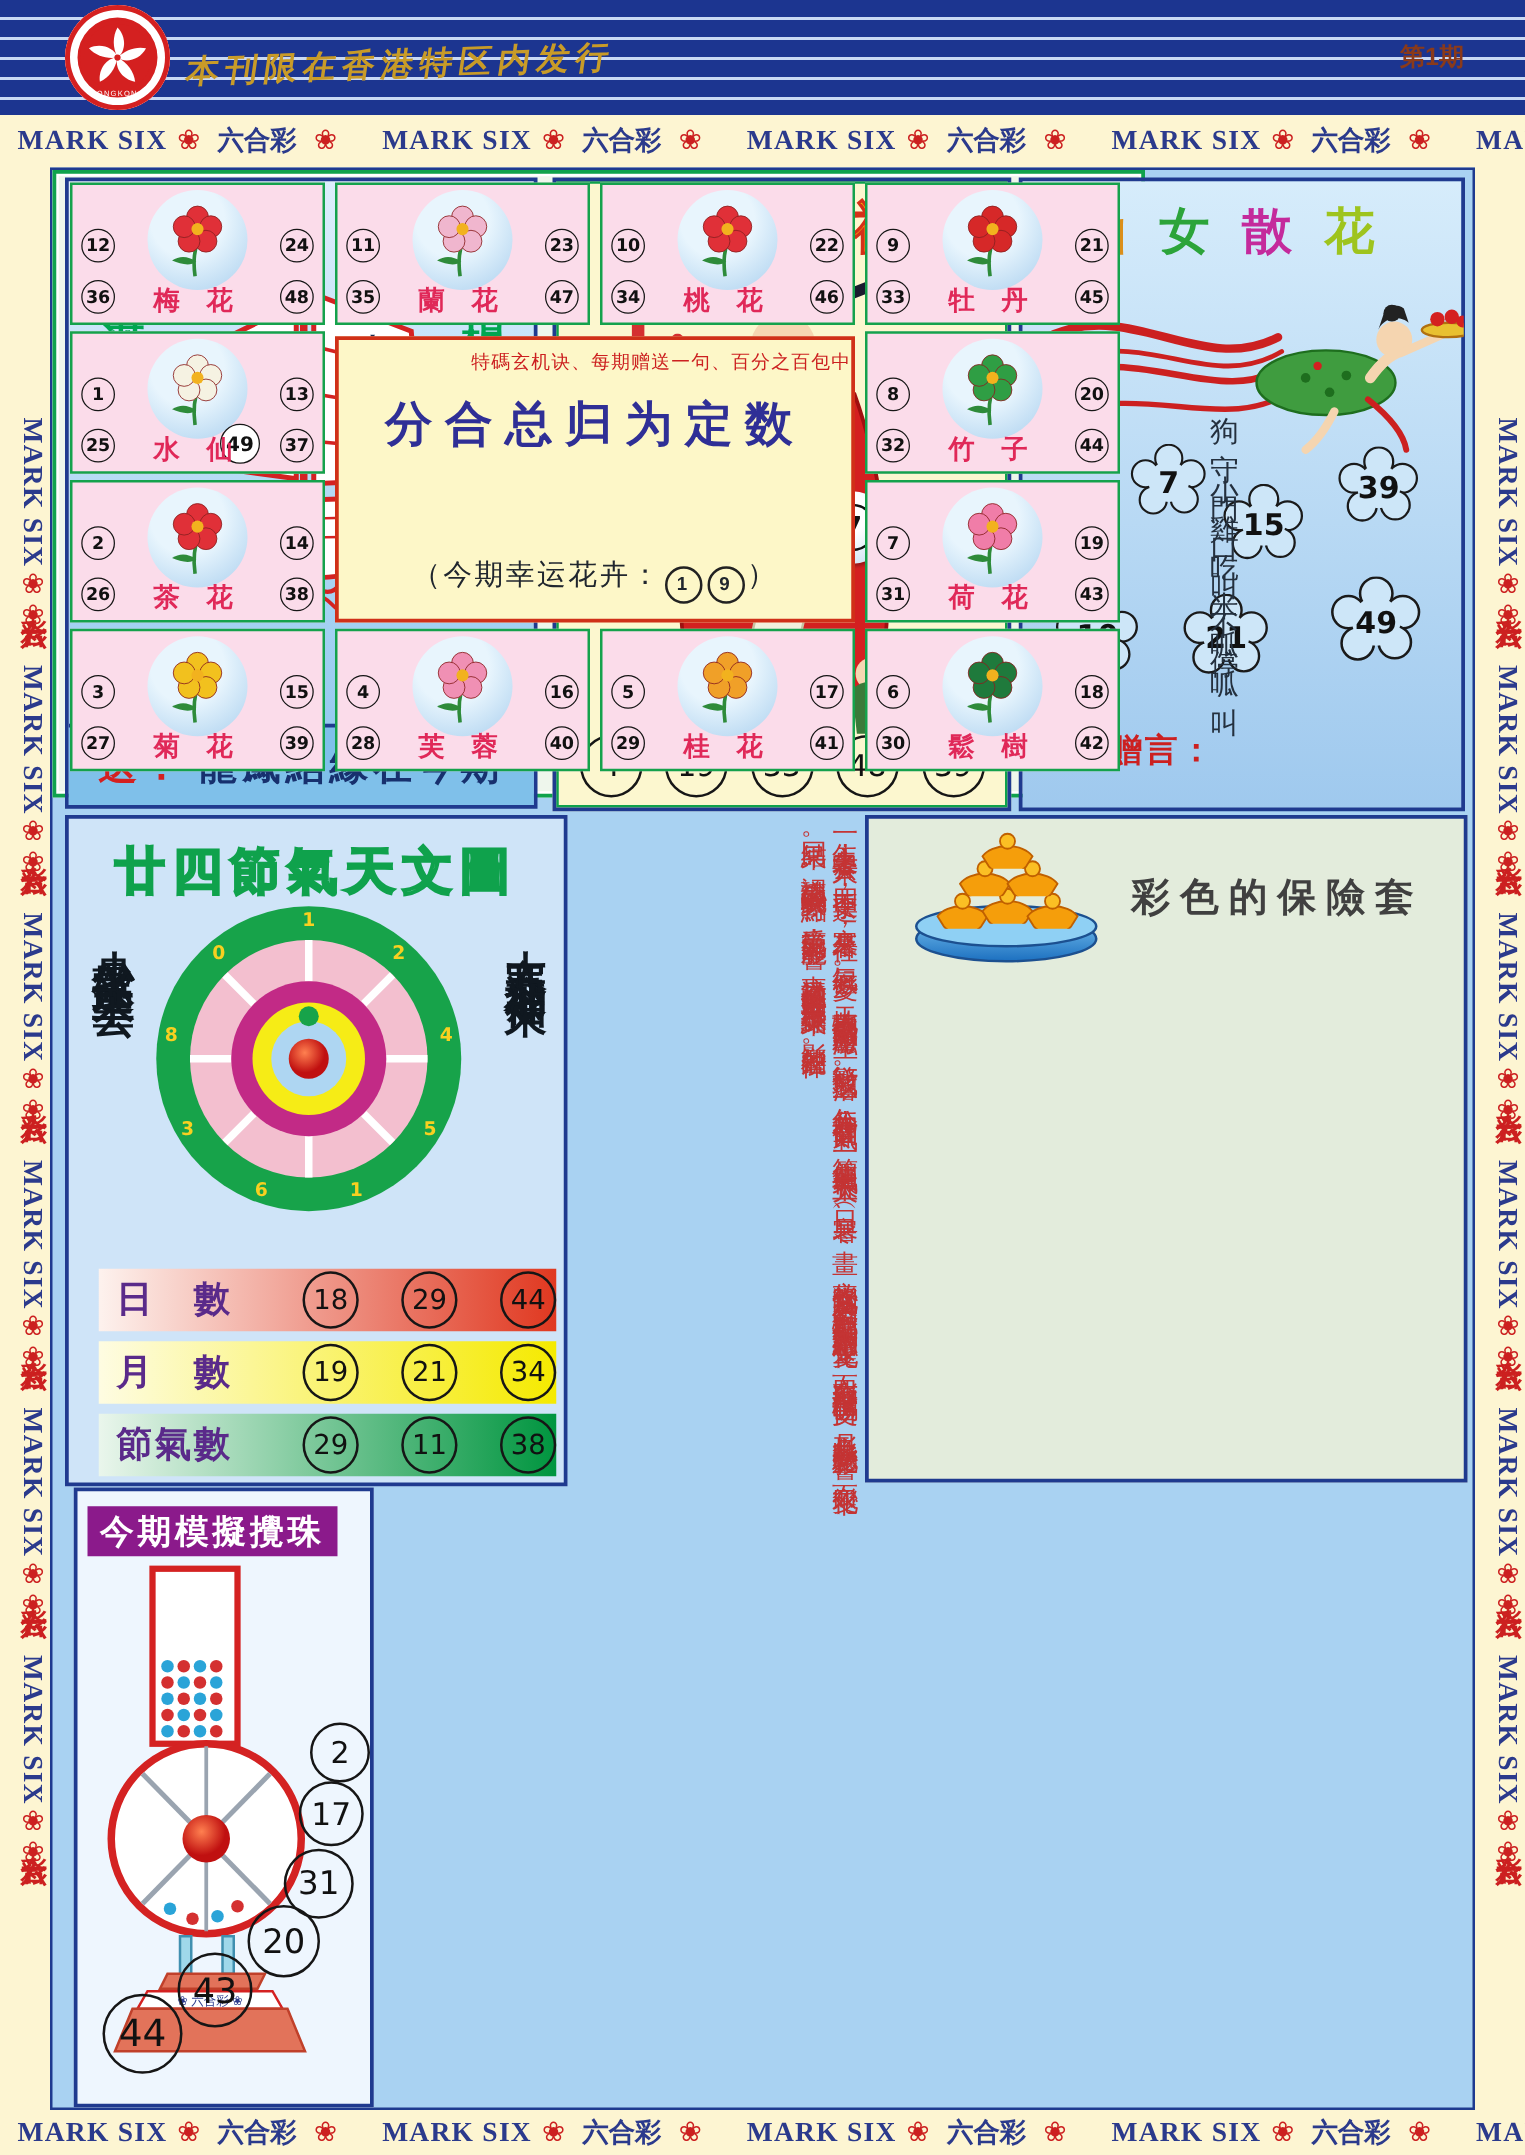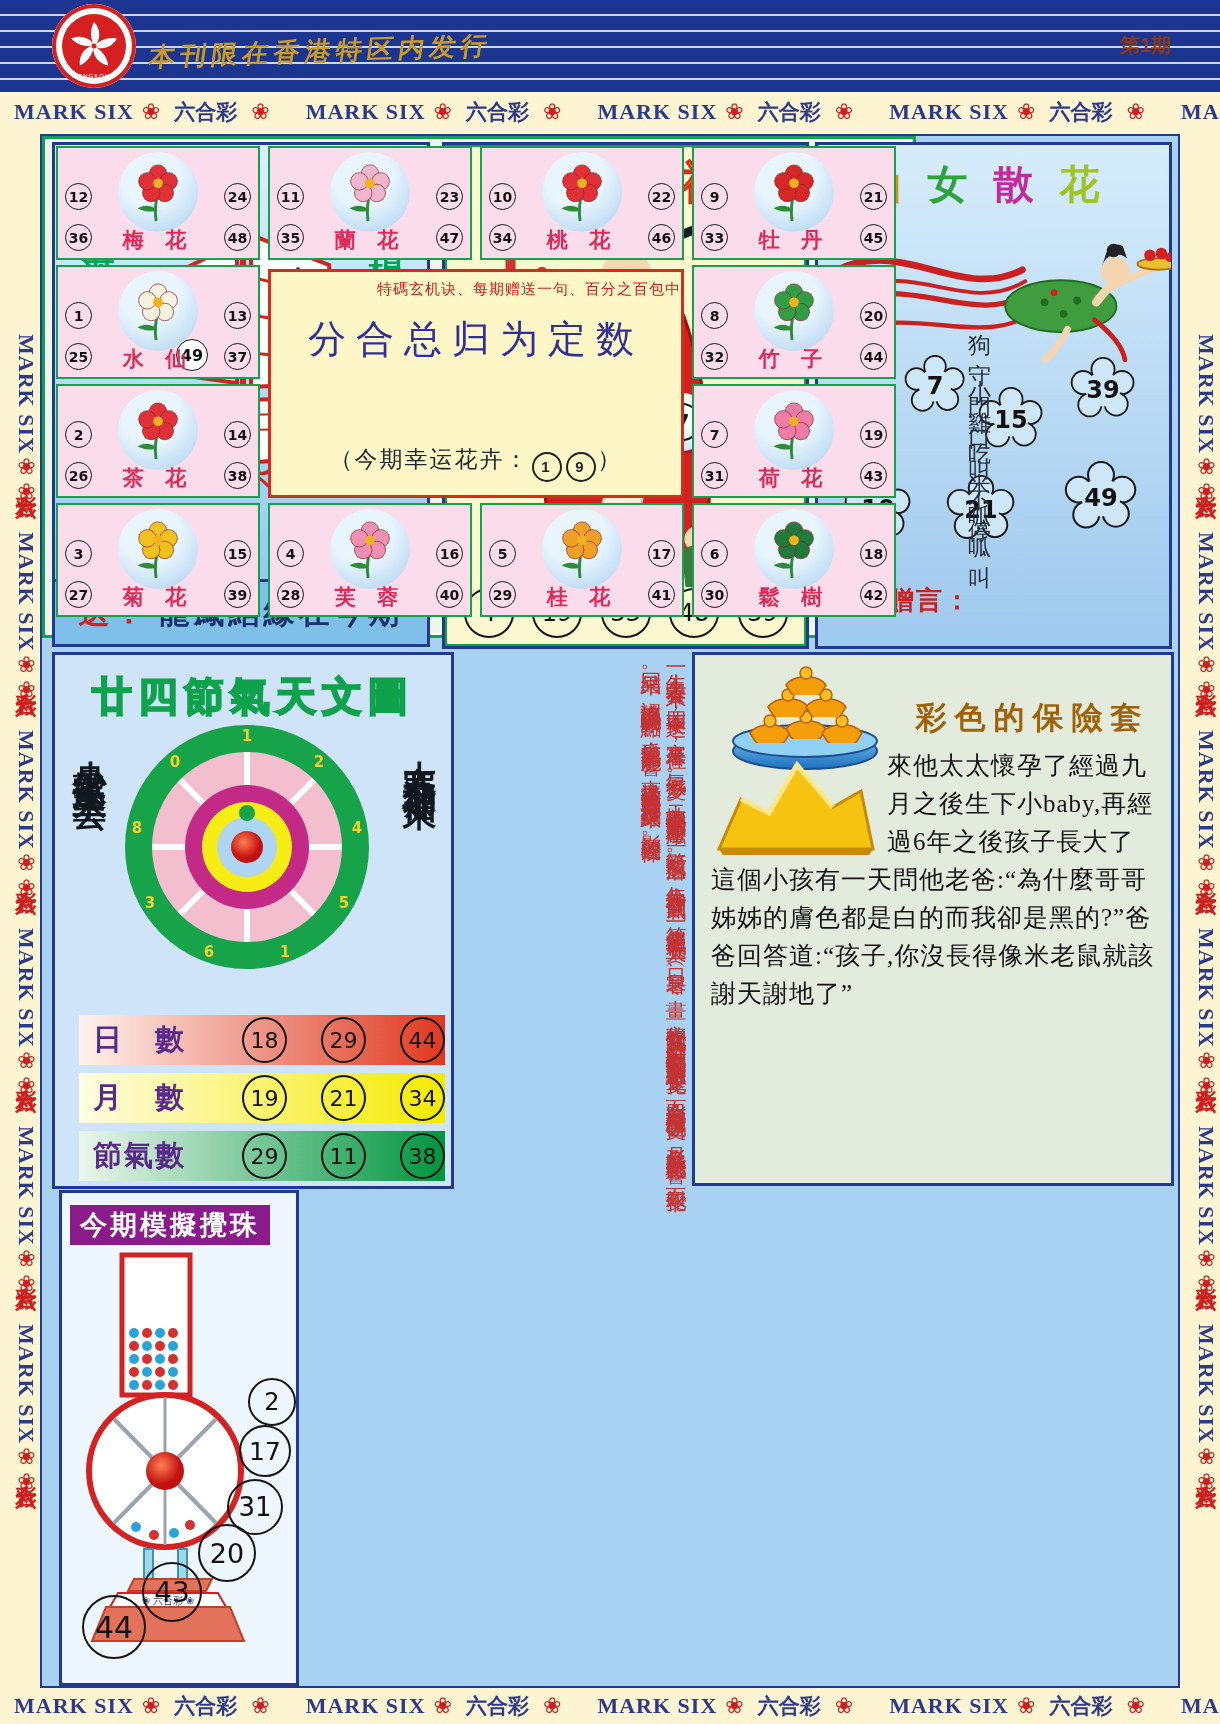--- a/index.html
+++ b/index.html
@@ -99,21 +99,21 @@
   .bar-month{top:418px;background:linear-gradient(90deg,#fefce2,#f5ea00);}
   .bar-term{top:476px;background:linear-gradient(90deg,#eaf6ec,#00953f);}
 
   
   .essay{position:absolute;left:418px;top:520px;width:228px;height:524px;
     writing-mode:vertical-rl;text-orientation:upright;font-family:"Liberation Serif",serif;
     font-size:21px;line-height:25px;letter-spacing:2px;color:#c43434;font-weight:500;}
 
   
   .p-joke{left:650px;top:516px;width:482px;height:534px;background:#e3ecdc;}
-  .p-joke .ptitle{position:absolute;left:210px;top:42px;width:255px;text-align:center;font-size:31px;font-weight:bold;color:#a16207;
+  .p-joke .ptitle{position:absolute;left:210px;top:42px;width:255px;font-size:31px;font-weight:bold;color:#404040;
     letter-spacing:8px;font-family:"DejaVu Serif",serif;}
   .p-joke .ingots{position:absolute;left:25px;top:8px;}
   .p-joke .jtext{position:absolute;left:16px;top:92px;width:446px;font-size:25px;line-height:38px;color:#141414;
     font-family:"Liberation Serif",serif;letter-spacing:1px;}
   .p-joke .jtext .p1{text-indent:2.3em;}
   .p-joke .nugget{float:left;width:168px;height:106px;margin:4px 8px 0 0;}
 
   
   .p-machine{left:17px;top:1054px;width:240px;height:496px;background:#eef6fe;}
   .p-machine .banner{position:absolute;left:8px;top:12px;width:200px;height:40px;background:#8b1a8b;
@@ -133,21 +133,21 @@
   .cell .cnum{position:absolute;width:25px;height:25px;font-size:14px;font-weight:bold;border-width:1.6px;margin-top:30px;}
   .c-tl{left:7px;top:5px;} .c-tr{right:7px;top:5px;} .c-bl{left:7px;bottom:7px;} .c-br{right:7px;bottom:7px;}
   .cell .disc{position:absolute;left:0;right:0;top:4px;margin:0 auto;width:80px;height:80px;border-radius:50%;
     background:radial-gradient(circle at 40% 30%,#e8f5fd 40%,#a9cfee);display:flex;align-items:center;justify-content:center;}
   .cell .bloom{width:62px;height:62px;}
   .cell .fname{position:absolute;left:0;right:0;bottom:4px;text-align:center;font-size:21px;font-weight:bold;color:#e02858;
     letter-spacing:7px;font-family:"DejaVu Serif",serif;}
   .cell .extra49{position:absolute;left:118px;top:42px;width:30px;height:30px;font-size:16px;font-weight:bold;background:#fff;}
   .notice{position:absolute;left:226px;top:133px;width:416px;height:229px;background:#fdf7c8;border:3px solid #d03018;box-sizing:border-box;}
   .notice .small{position:absolute;left:0;right:0;top:8px;text-align:right;font-size:15px;color:#cc2020;letter-spacing:1px;}
-  .notice .big{position:absolute;left:0;right:0;text-align:center;font-size:38px;font-weight:normal;color:#2f2f96;
+  .notice .big{position:absolute;left:0;right:0;text-align:center;font-size:38px;font-weight:bold;color:#2f2f96;
     letter-spacing:10px;font-family:"DejaVu Serif",serif;}
   .notice .b1{top:42px;} .notice .b2{top:104px;}
   .notice .lucky{position:absolute;left:0;right:0;top:172px;text-align:center;font-size:23px;color:#20262e;letter-spacing:2px;}
   .notice .ld{display:inline-flex;width:26px;height:26px;border:2px solid #222;border-radius:50%;align-items:center;justify-content:center;
     font-size:15px;font-weight:bold;vertical-align:-5px;margin:0 2px;}
   .hidden-defs{position:absolute;width:0;height:0;overflow:hidden;}
 </style>
 </head>
 <body>
 
@@ -436,30 +436,20 @@
           <use href="#ingot" x="28" y="48" width="44" height="32"></use>
           <use href="#ingot" x="64" y="44" width="44" height="32"></use>
           <use href="#ingot" x="100" y="48" width="44" height="32"></use>
           <use href="#ingot" x="46" y="22" width="44" height="32"></use>
           <use href="#ingot" x="84" y="22" width="44" height="32"></use>
           <use href="#ingot" x="64" y="0" width="44" height="32"></use>
         </svg>
       </div>
       <div class="ptitle">彩色的保險套</div>
       <div class="jtext">
-        <div class="p2">
-          <div class="nugget">
-            <svg width="168" height="106" viewBox="0 0 168 106">
-              <polygon points="8,98 30,48 58,62 86,14 122,56 150,40 162,98" fill="#f6c410" stroke="#c78a00" stroke-width="3"></polygon>
-              <polyline points="30,48 58,62 86,14 122,56" fill="none" stroke="#fde68a" stroke-width="5"></polyline>
-              <polygon points="8,98 162,98 158,104 12,104" fill="#c78a00"></polygon>
-            </svg>
-          </div>
-          <span>來他太太懷孕了經過九月之後生下小baby,再經過6年之後孩子長大了這個小孩有一天問他老爸:“為什麼哥哥姊姊的膚色都是白的而我卻是黑的?”爸爸回答道:“孩子,你沒長得像米老鼠就該謝天謝地了”</span>
-        </div>
       </div>
     </div>
 
     <div class="panel p-machine">
       <div class="banner">今期模擬攪珠</div>
       <div class="machwrap">
         <svg width="200" height="400" viewBox="0 0 200 400">
           <rect x="52" y="6" width="68" height="140" fill="#ffffff" stroke="#d42222" stroke-width="5"></rect>
           <g>
             <circle cx="64" cy="84" r="5" fill="#2aa4d8"></circle>

